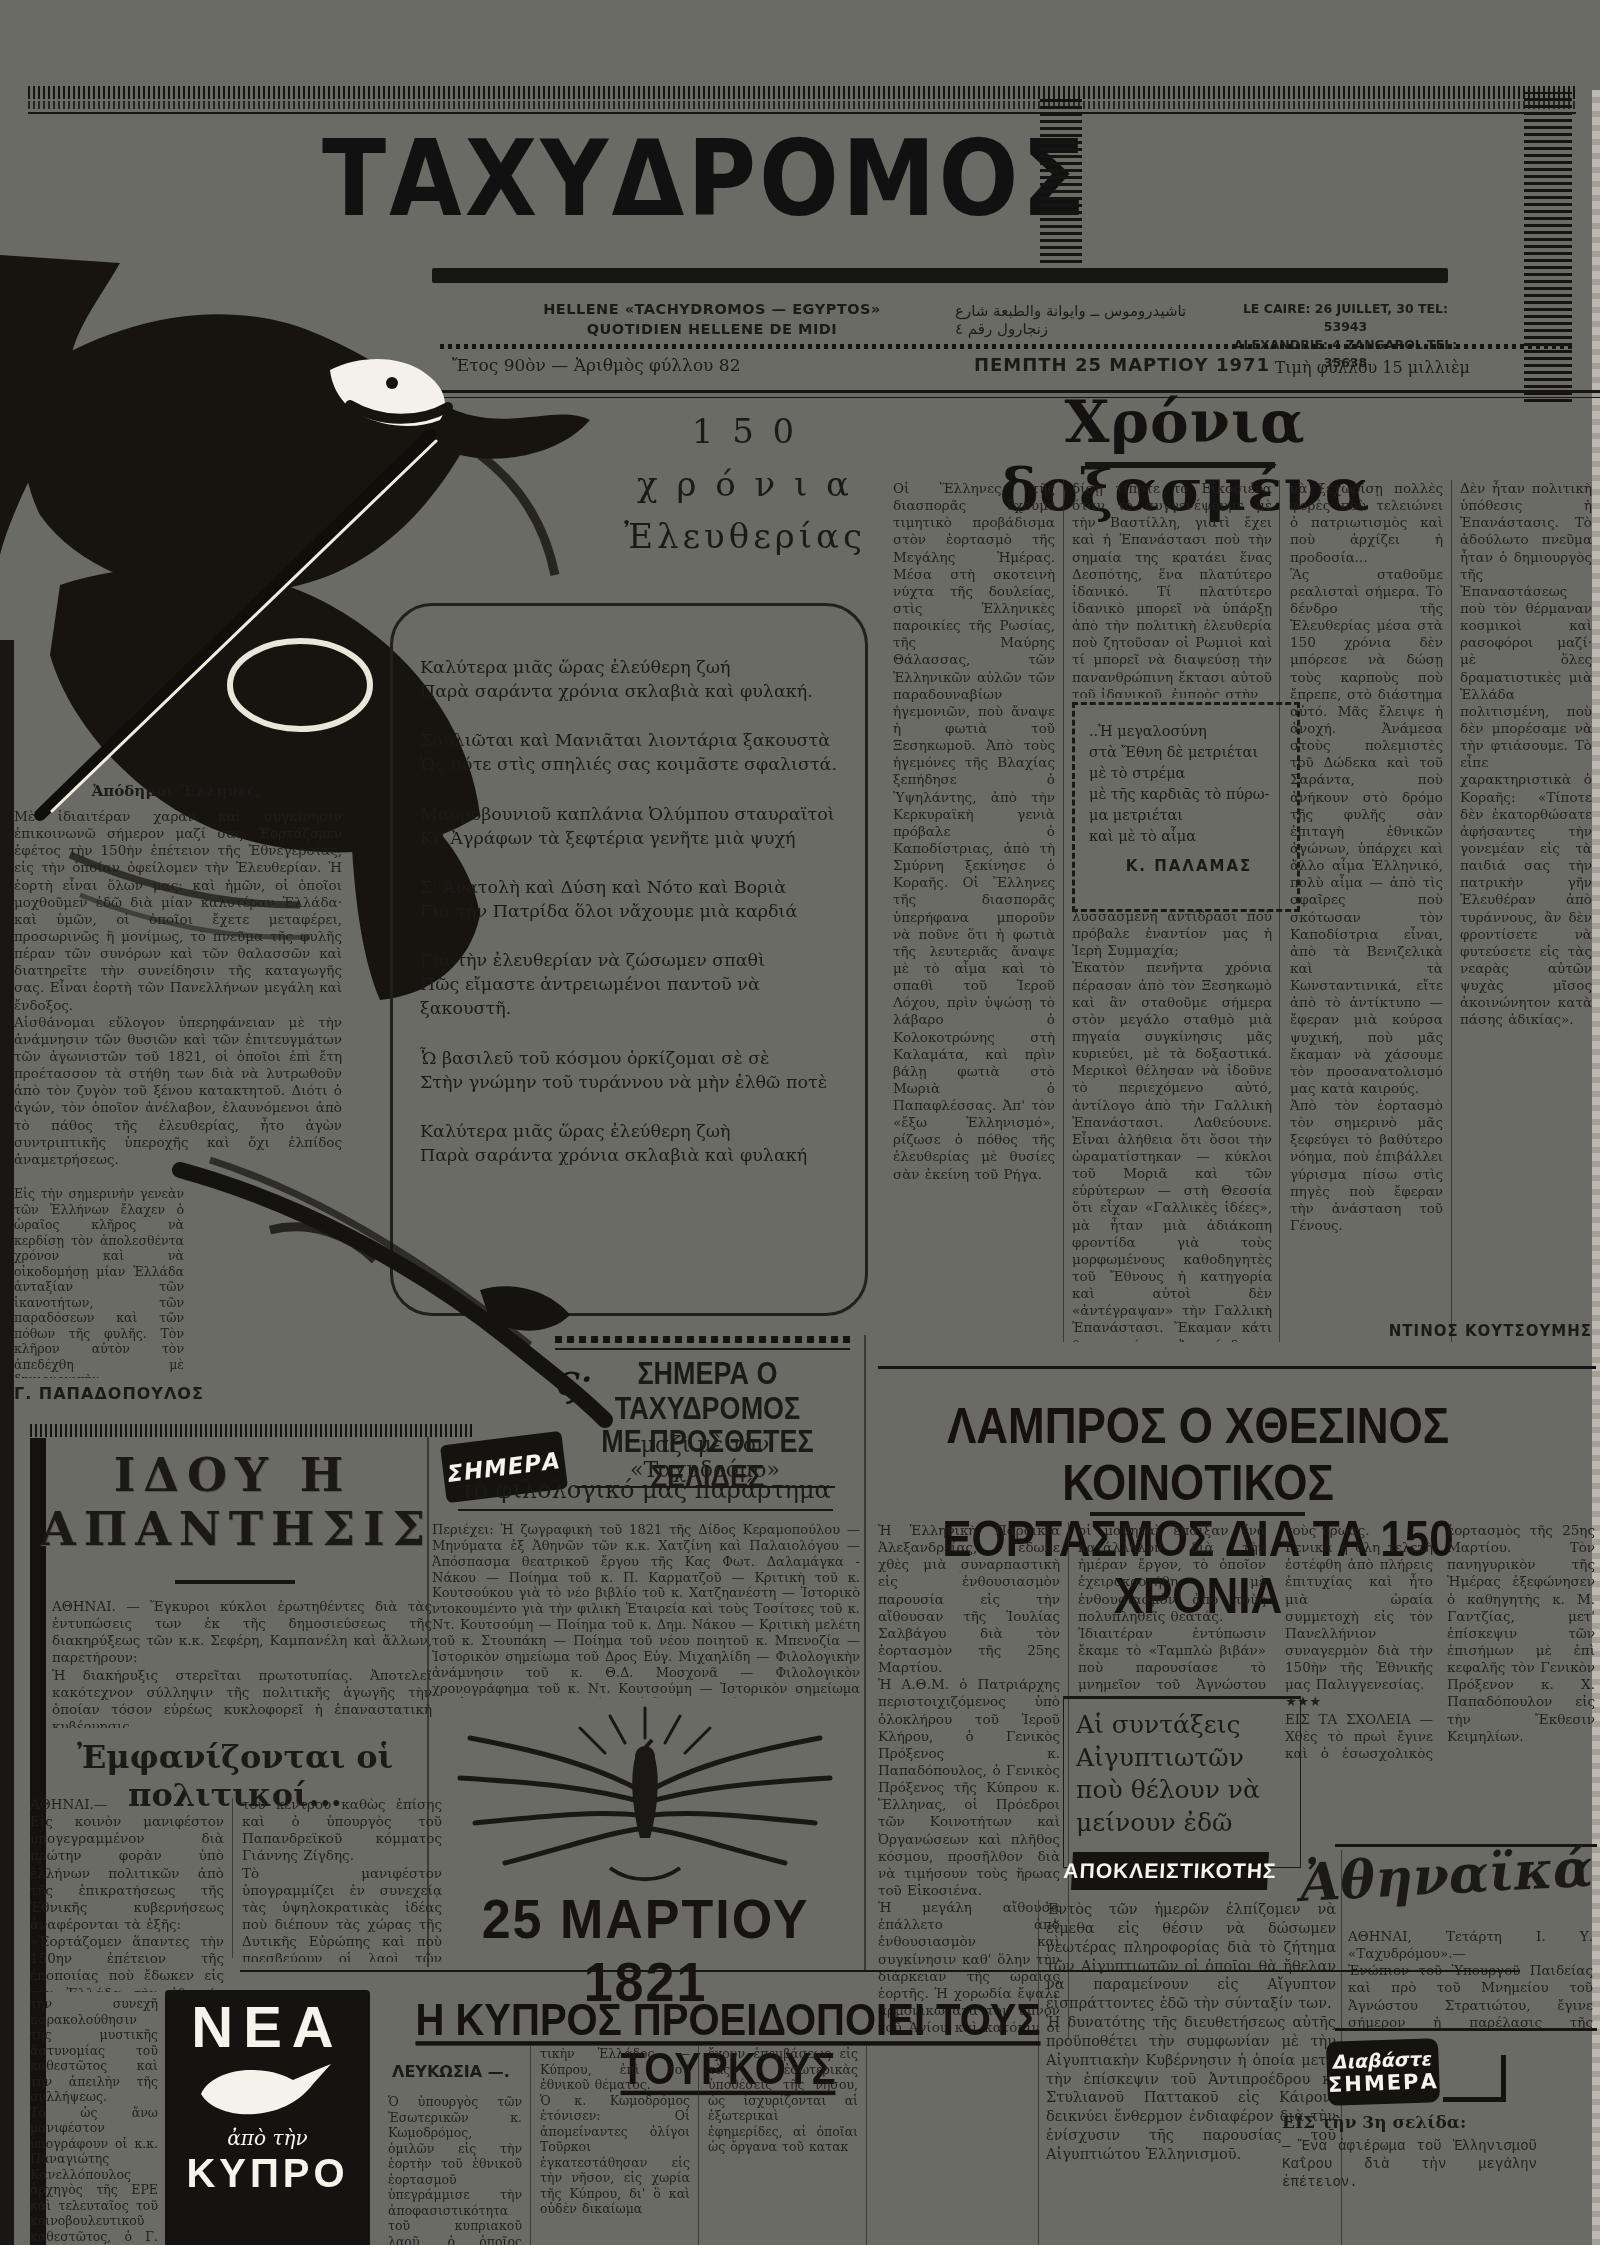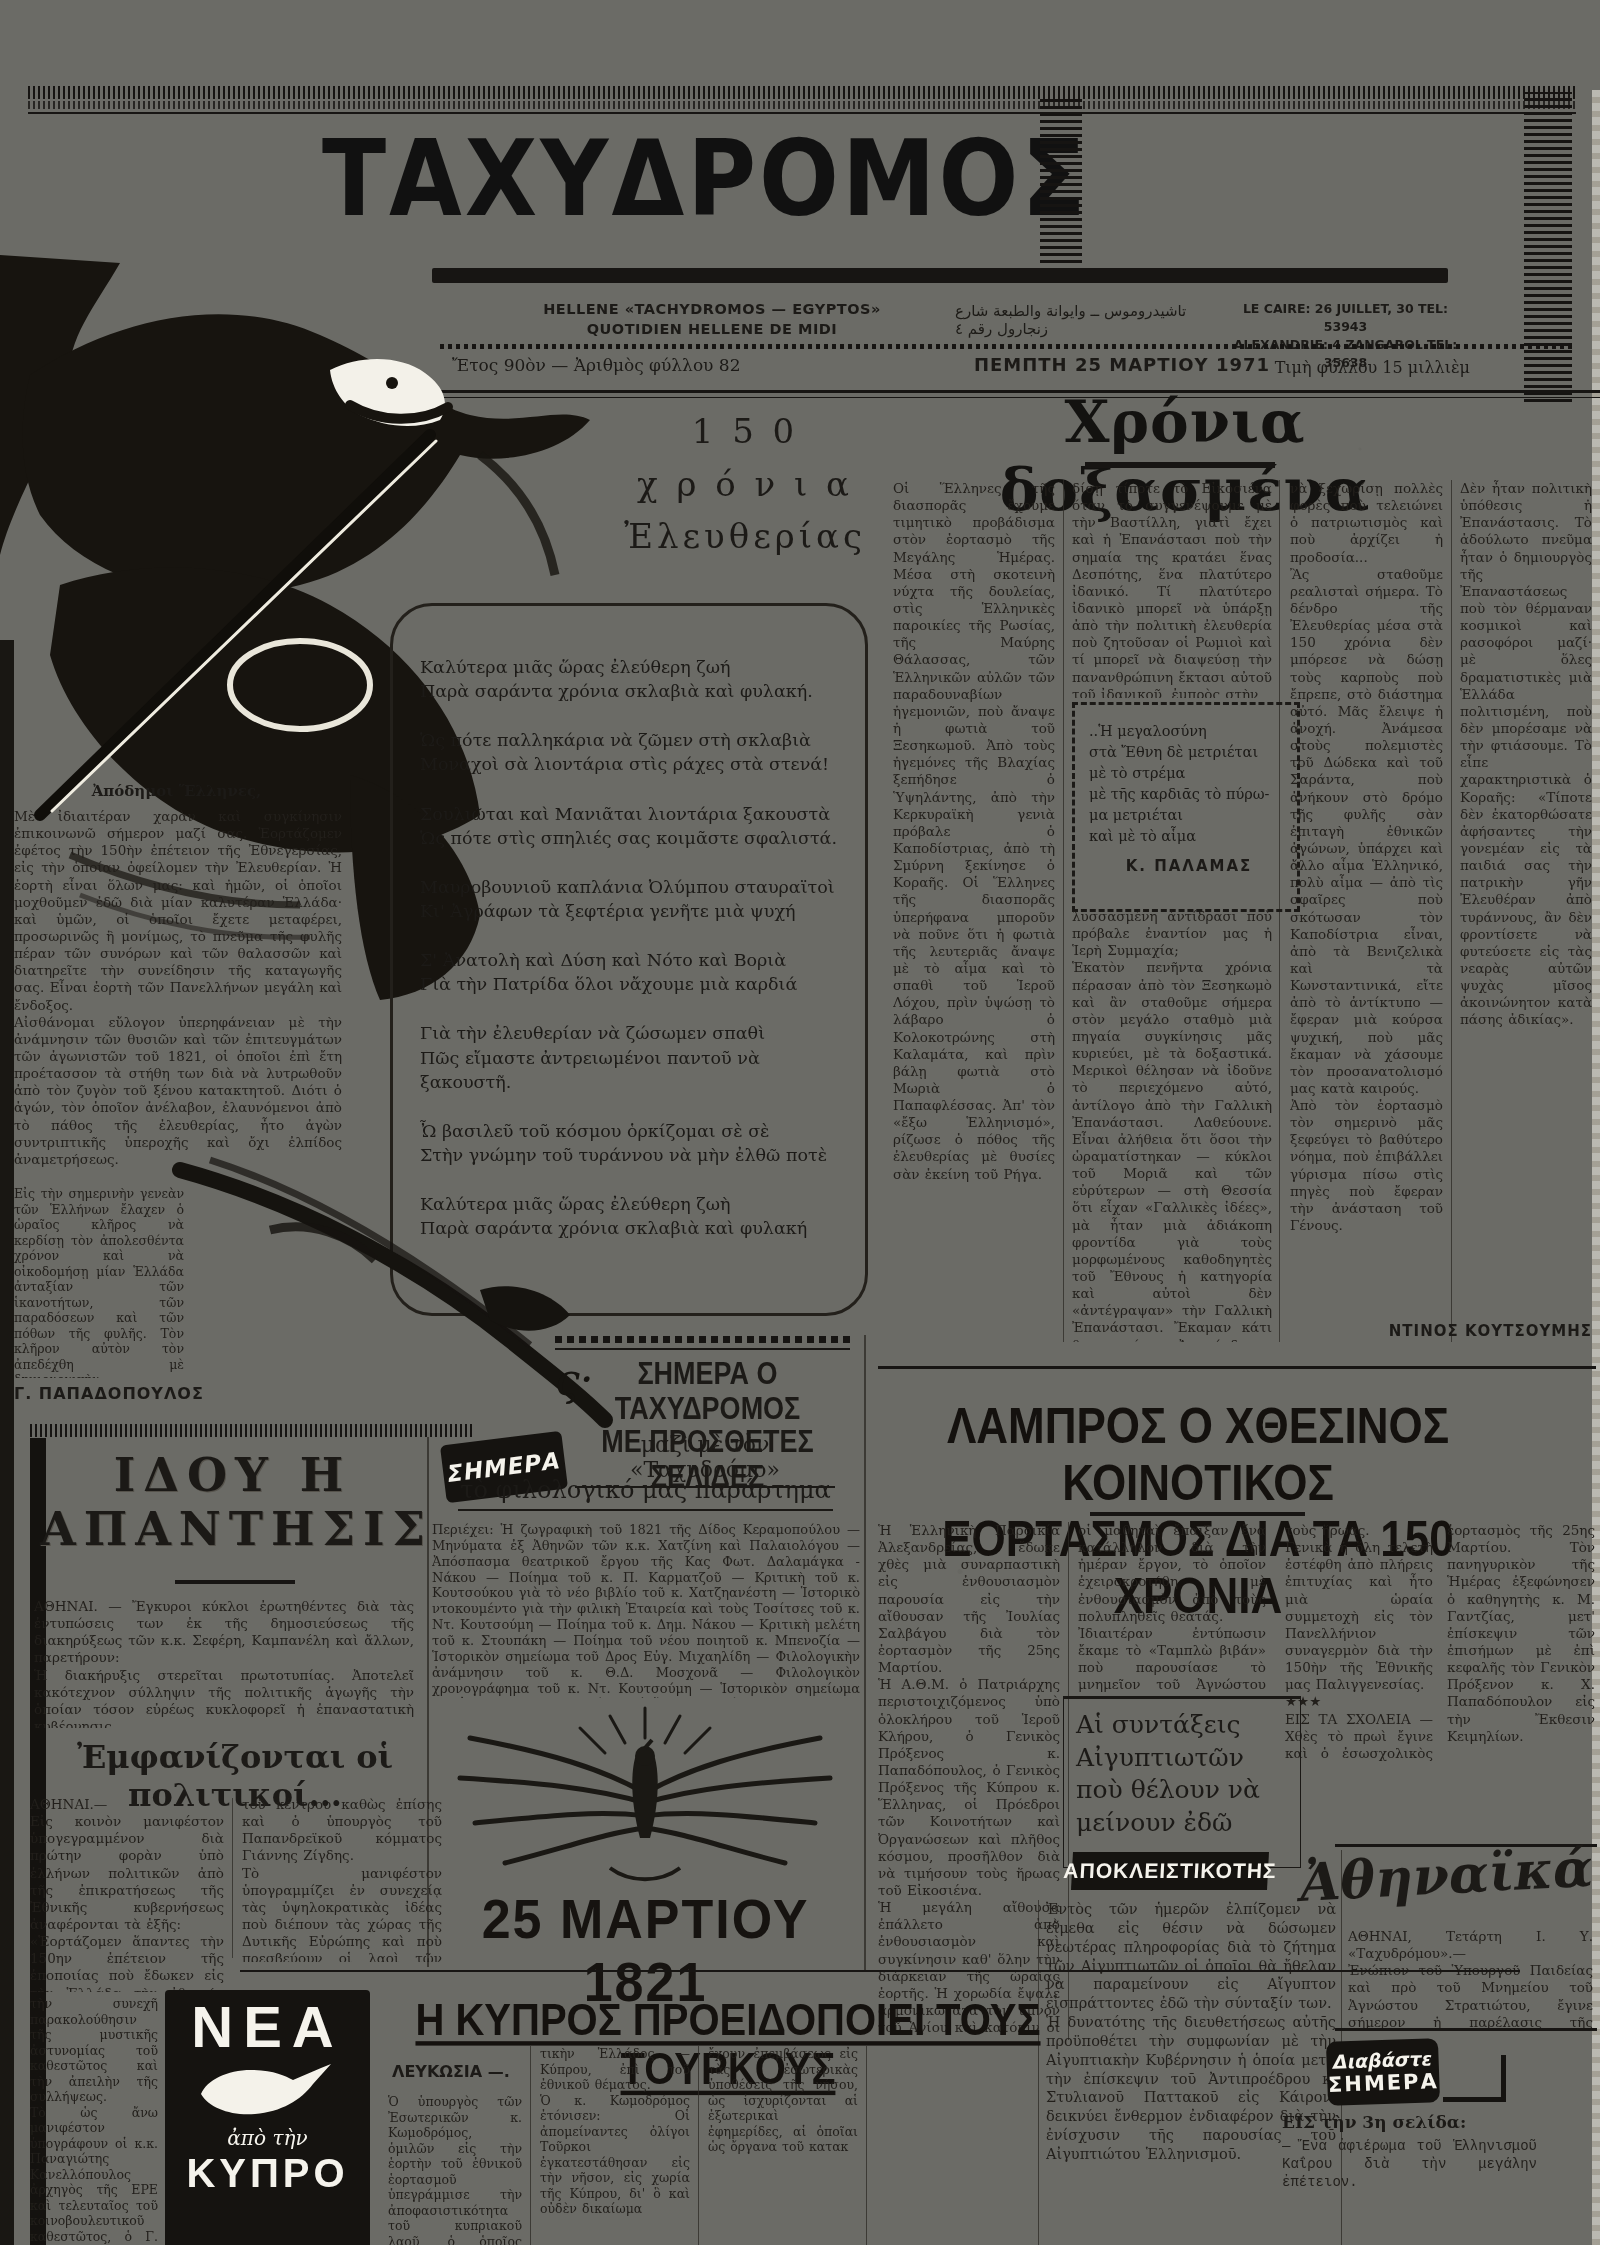--- a/index.html
+++ b/index.html
@@ -84,22 +84,20 @@
   </svg>
 
   <div class="abs pre center" style="left:620px;top:405px;width:250px;font-size:34px;line-height:1.55;letter-spacing:4px;">1 5 0
 χ ρ ό ν ι α
 Ἐλευθερίας</div>
 
   <div class="abs" style="left:390px;top:603px;width:472px;height:707px;border:3px solid #23201b;border-radius:42px;"></div>
   <div class="abs" style="left:420px;top:655px;width:420px;height:630px;overflow:hidden;">
     <div class="poem-line pre couplet">Καλύτερα μιᾶς ὥρας ἐλεύθερη ζωή
 Παρὰ σαράντα χρόνια σκλαβιὰ καὶ φυλακή.</div>
-    <div class="poem-line pre couplet">Ὡς πότε παλληκάρια νὰ ζῶμεν στὴ σκλαβιὰ
-Μοναχοὶ σὰ λιοντάρια στὶς ράχες στὰ στενά!</div>
     <div class="poem-line pre couplet">Σουλιῶται καὶ Μανιᾶται λιοντάρια ξακουστὰ
 Ὡς πότε στὶς σπηλιές σας κοιμᾶστε σφαλιστά.</div>
     <div class="poem-line pre couplet">Μαυροβουνιοῦ καπλάνια Ὀλύμπου σταυραϊτοὶ
 Κι' Ἀγράφων τὰ ξεφτέρια γενῆτε μιὰ ψυχή</div>
     <div class="poem-line pre couplet">Σ' Ἀνατολὴ καὶ Δύση καὶ Νότο καὶ Βοριὰ
 Γιὰ τὴν Πατρίδα ὅλοι νἄχουμε μιὰ καρδιά</div>
     <div class="poem-line pre couplet">Γιὰ τὴν ἐλευθερίαν νὰ ζώσωμεν σπαθὶ
 Πῶς εἴμαστε ἀντρειωμένοι παντοῦ νὰ ξακουστῆ.</div>
     <div class="poem-line pre couplet">Ὦ βασιλεῦ τοῦ κόσμου ὁρκίζομαι σὲ σὲ
 Στὴν γνώμην τοῦ τυράννου νὰ μὴν ἐλθῶ ποτὲ</div>
@@ -179,21 +177,21 @@
     <circle cx="215" cy="58" r="10" fill="#1a1814"></circle>
     <path d="M215,50 L222,42" stroke="#1a1814" stroke-width="4" fill="none"></path>
     <path d="M180,170 C200,185 230,185 250,170" stroke="#1a1814" stroke-width="4" fill="none"></path>
   </svg>
   <div class="abs cond center" style="left:428px;top:1888px;width:435px;font-size:52px;letter-spacing:2px;color:#161310;transform:scaleY(1.05);transform-origin:top left;">25 ΜΑΡΤΙΟΥ 1821</div>
 
   <div class="abs ticks" style="left:30px;top:1424px;width:445px;height:13px;"></div>
   <div class="abs vrule" style="left:427px;top:1437px;width:2px;height:530px;"></div>
   <div class="abs stencil center" style="left:40px;top:1448px;width:385px;font-size:46px;font-family:'DejaVu Serif',serif;">ΙΔΟΥ Η ΑΠΑΝΤΗΣΙΣ</div>
   <div class="abs rule" style="left:175px;top:1580px;width:120px;height:4px;"></div>
-  <div class="abs body-txt" style="left:34px;top:1598px;width:380px;height:130px;">ΑΘΗΝΑΙ. — Ἔγκυροι κύκλοι ἐρωτηθέντες διὰ τὰς ἐντυπώσεις των ἐκ τῆς δημοσιεύσεως τῆς διακηρύξεως τῶν κ.κ. Σεφέρη, Καμπανέλη καὶ ἄλλων, παρετήρουν:
+  <div class="abs body-txt" style="left:52px;top:1598px;width:380px;height:130px;">ΑΘΗΝΑΙ. — Ἔγκυροι κύκλοι ἐρωτηθέντες διὰ τὰς ἐντυπώσεις των ἐκ τῆς δημοσιεύσεως τῆς διακηρύξεως τῶν κ.κ. Σεφέρη, Καμπανέλη καὶ ἄλλων, παρετήρουν:
 Ἡ διακήρυξις στερεῖται πρωτοτυπίας. Ἀποτελεῖ κακότεχνον σύλληψιν τῆς πολιτικῆς ἀγωγῆς τὴν ὁποίαν τόσον εὐρέως κυκλοφορεῖ ἡ ἐπαναστατικὴ κυβέρνησις.</div>
   <div class="abs center" style="left:45px;top:1738px;width:380px;font-size:32px;font-weight:bold;">Ἐμφανίζονται οἱ πολιτικοί...</div>
   <div class="abs vrule" style="left:232px;top:1798px;width:1px;height:160px;"></div>
   <div class="abs body-txt" style="left:30px;top:1796px;width:194px;height:196px;">ΑΘΗΝΑΙ.—
 Εἰς κοινὸν μανιφέστον ὑπογεγραμμένον διὰ πρώτην φορὰν ὑπὸ ἑλλήνων πολιτικῶν ἀπὸ τῆς ἐπικρατήσεως τῆς Ἐθνικῆς κυβερνήσεως ἀναφέρονται τὰ ἑξῆς:
 «Ἑορτάζομεν ἅπαντες τὴν 150ην ἐπέτειον τῆς ἐποποιίας ποὺ ἔδωκεν εἰς τὴν Ἑλλάδα τὴν ἐθνικήν της ἀνεξαρτησίαν καὶ τὴν πολιτικὴν ἐλευθερίαν», ἀλλ' ὄχι εἰς τὰς δημοσίας ἐκδηλώσεις αἱ ὁποῖαι ὀργανώνονται ὑπὸ τοῦ καθεστῶτος. Ἄλλοι εὑρίσκονται εἰς τὰς φυλακάς, καὶ ἄλλοι εἰς τὰς ἐξορίας, μετρικὰ δὲ τελοῦν ὑπὸ</div>
   <div class="abs body-txt body-sm" style="left:30px;top:1996px;width:128px;height:249px;">τὴν συνεχῆ παρακολούθησιν τῆς μυστικῆς ἀστυνομίας τοῦ καθεστῶτος καὶ τὴν ἀπειλὴν τῆς συλλήψεως.
 Τὸ ὡς ἄνω μανιφέστον ὑπογράφουν οἱ κ.κ. Παναγιώτης Κανελλόπουλος ἀρχηγὸς τῆς ΕΡΕ καὶ τελευταῖος τοῦ κοινοβουλευτικοῦ καθεστῶτος, ὁ Γ. Μαῦρος πρώην ὑπουργὸς</div>
   <div class="abs body-txt" style="left:242px;top:1796px;width:200px;height:166px;">τοῦ κέντρου καθὼς ἐπίσης καὶ ὁ ὑπουργὸς τοῦ Παπανδρεϊκοῦ κόμματος Γιάννης Ζίγδης.
 Τὸ μανιφέστον ὑπογραμμίζει ἐν συνεχείᾳ τὰς ὑψηλοκρατικὰς ἰδέας ποὺ διέπουν τὰς χώρας τῆς Δυτικῆς Εὐρώπης καὶ ποὺ πρεσβεύουν οἱ λαοὶ τῶν ΗΠΑ, ἰδεολογίαν ἀπαραίτητον διὰ τὴν ἐπιβίωσίν των καὶ τὴν συνέχισιν τῆς ἱστορίας των.

